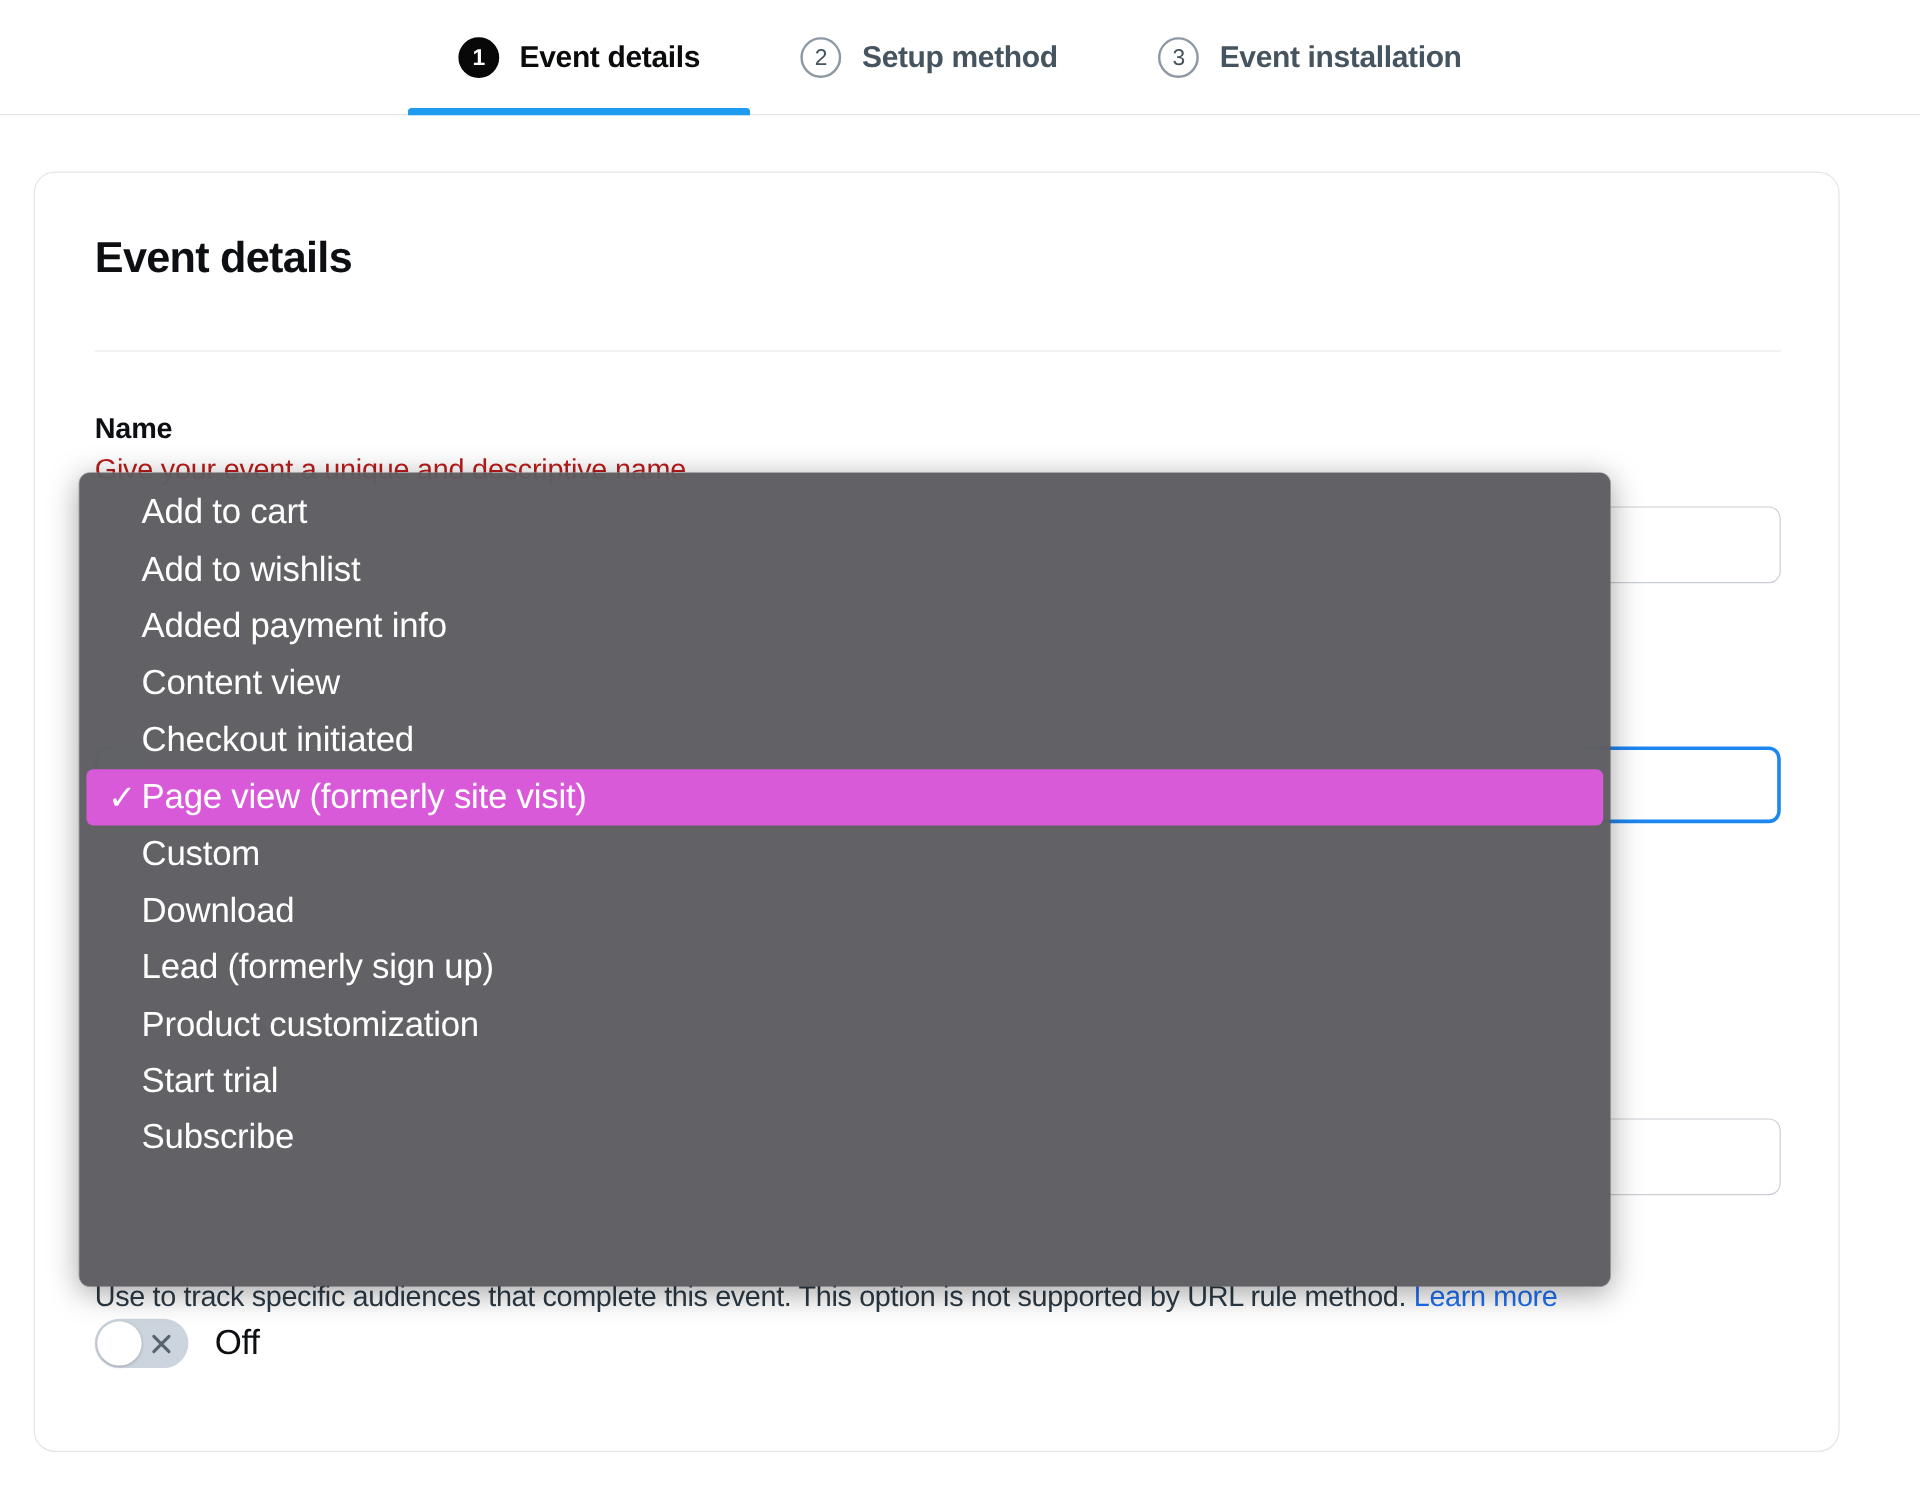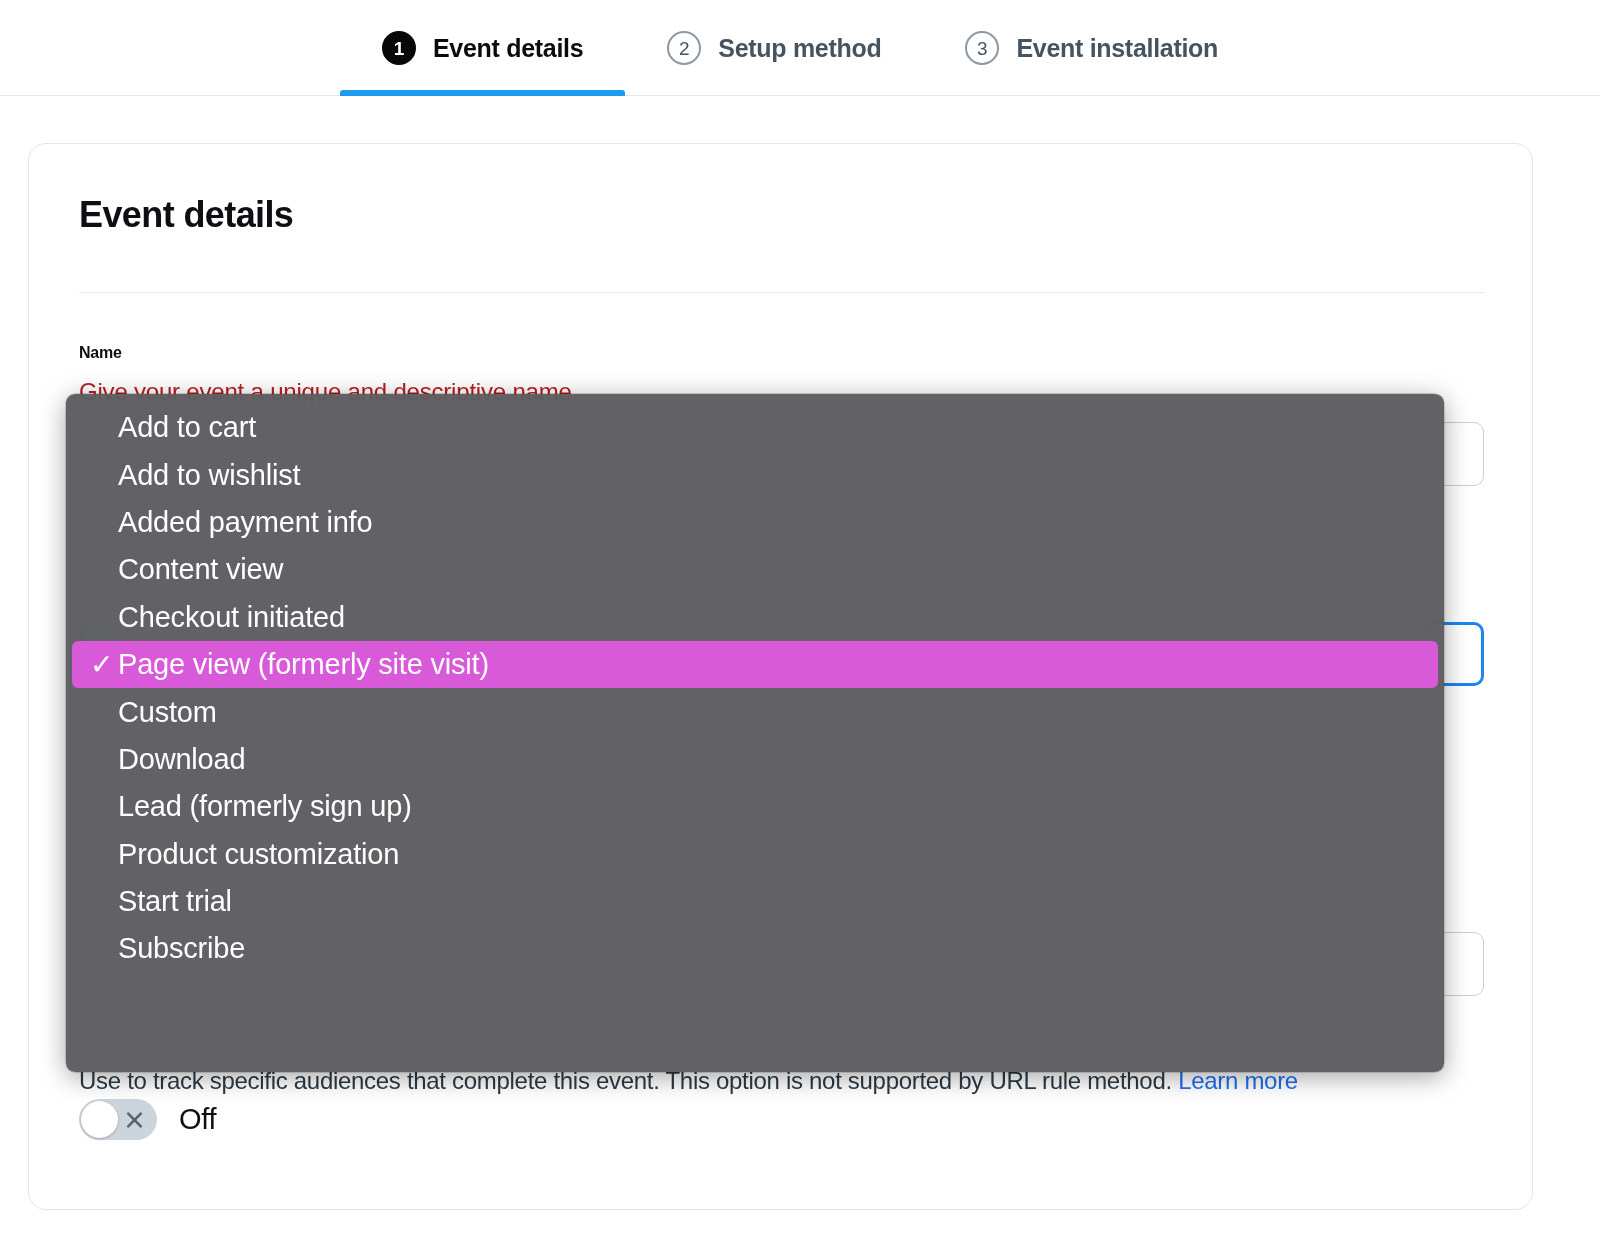--- a/index.html
+++ b/index.html
@@ -121,21 +121,21 @@
     left: 50px;
     top: 148px;
     width: 1405px;
     height: 1px;
     background: #e8eaec;
   }
 
   
   .field-label {
     position: absolute;
-    font-size: 16px;
+    font-size: 24px;
     font-weight: bold;
     color: #0d0f12;
     letter-spacing: -0.2px;
     white-space: nowrap;
   }
 
   .field-help {
     position: absolute;
     font-size: 24px;
     color: #b91c1c;
@@ -240,21 +240,21 @@
     font-size: 29px;
     color: #0d0f12;
     letter-spacing: -0.3px;
   }
 
   
   .select-popup {
     position: absolute;
     left: 66px;
     top: 394px;
-    width: 1378px;
+    width: 1276px;
     height: 678px;
     background: rgba(86, 86, 90, 0.93);
     border-radius: 9px;
     box-shadow: 0 5px 26px rgba(0, 0, 0, 0.36),
                 0 0 0 0.5px rgba(0, 0, 0, 0.30);
     padding: 10px 0 10px 0;
     overflow: hidden;
     backdrop-filter: blur(22px);
   }
 

